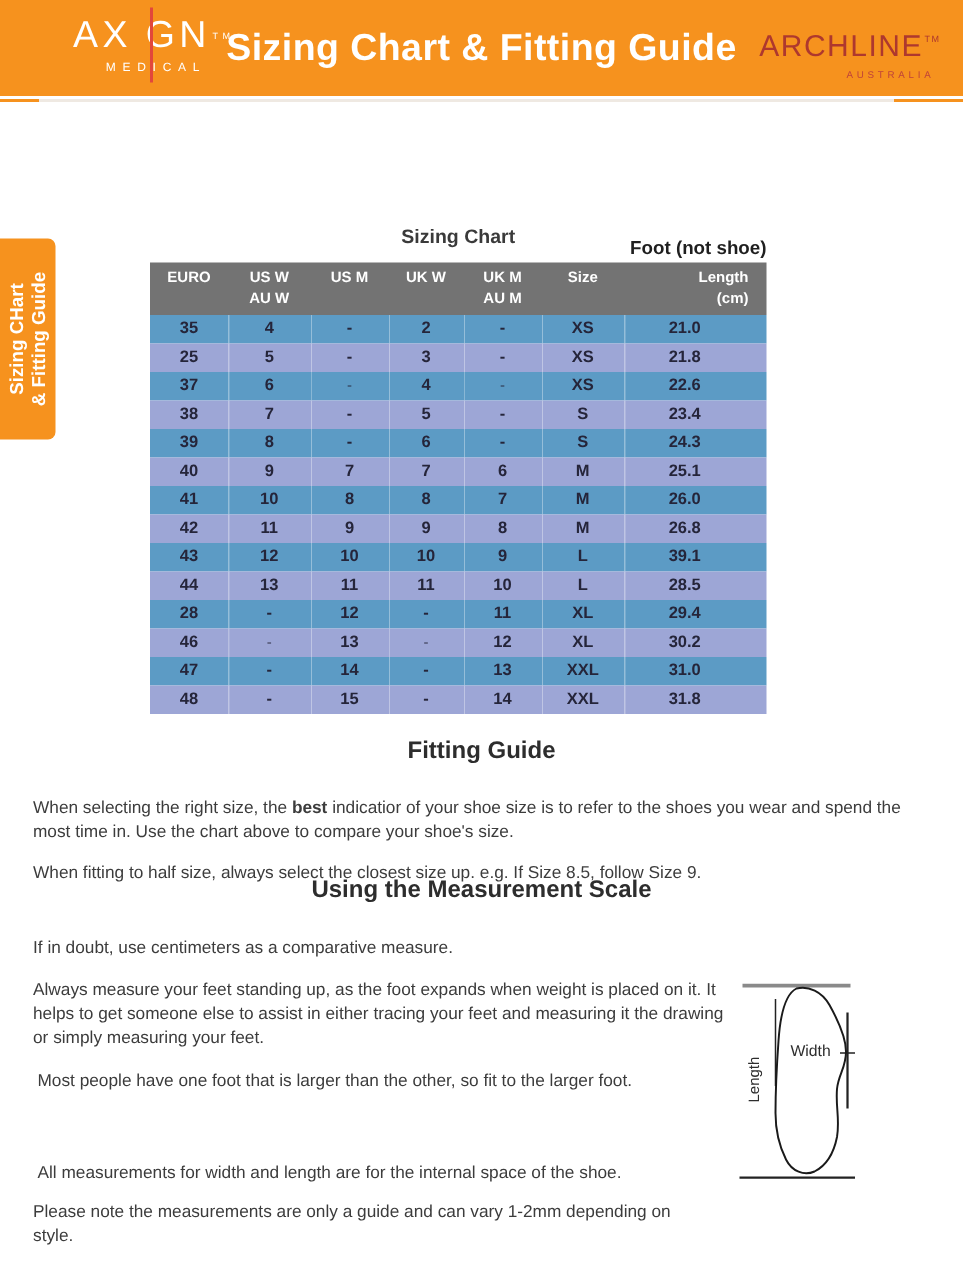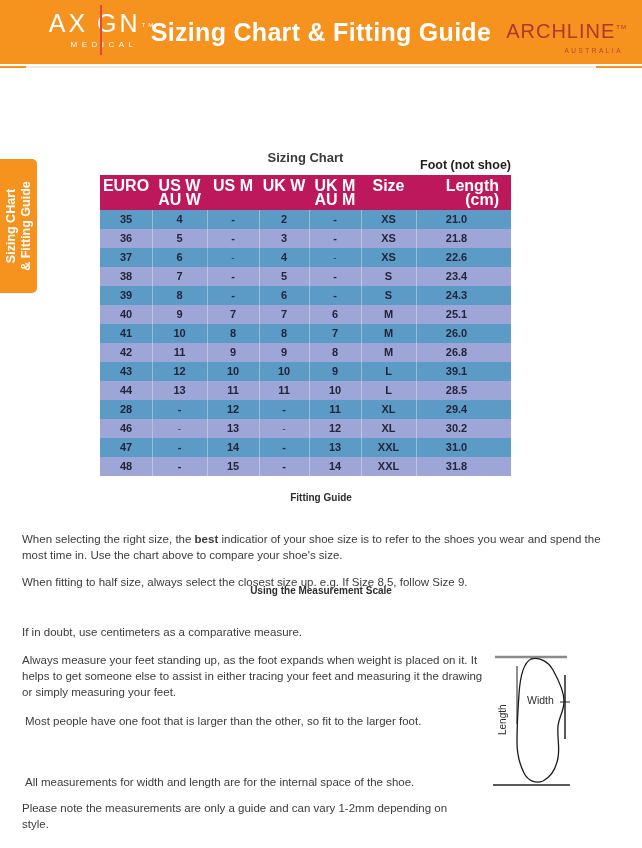--- a/index.html
+++ b/index.html
@@ -40,34 +40,34 @@
   .side-tab-text{
     position:absolute;left:50%;top:50%;width:134px;
     transform:translate(-50%,-50%) rotate(-90deg);
     text-align:center;color:#ffffff;font-weight:bold;font-size:12.5px;line-height:15px;white-space:nowrap;
   }
 
   
   .chart-title{position:absolute;left:100px;top:150px;width:411px;text-align:center;font-size:13px;font-weight:bold;color:#3a3a3a;}
   .foot-label{position:absolute;left:340px;top:158px;width:171px;text-align:right;font-size:12.5px;font-weight:bold;color:#1f1f1f;}
   .sizing-table{position:absolute;left:100px;top:175px;width:411px;}
-  .t-head{display:flex;background:#be185d;height:35px;color:#ffffff;font-weight:bold;font-size:16px;}
+  .t-head{display:flex;background:#737373;height:35px;color:#ffffff;font-weight:bold;font-size:10px;}
   .hcell{display:flex;flex-direction:column;align-items:center;padding-top:4px;line-height:14px;box-sizing:border-box;}
   .hcell.c6{align-items:flex-end;padding-right:12px;}
   .c0{width:52px;}.c1{width:55px;}.c2{width:52px;}.c3{width:50px;}.c4{width:52px;}.c5{width:55px;}.c6{width:95px;}
   .t-row{display:flex;height:19px;line-height:19px;font-size:11px;font-weight:bold;color:#25253a;}
   .t-row:nth-child(odd){background:#5C9BC5;}
   .t-row:nth-child(even){background:#9DA6D6;}
   .t-row .cell{text-align:center;box-sizing:border-box;}
   .t-row .cell + .cell{box-shadow:inset 1px 0 0 rgba(255,255,255,0.35);}
   .t-row .c6{text-align:center;padding-right:14px;}
   .cell.light{font-weight:400;opacity:.8;font-size:10px;}
 
   
-  .section-h{position:absolute;left:0;width:642px;text-align:center;font-size:10px;font-weight:bold;color:#2d2d2d;}
+  .section-h{position:absolute;left:0;width:642px;text-align:center;font-size:16px;font-weight:bold;color:#2d2d2d;}
   .body-p{position:absolute;font-size:11.5px;line-height:16px;color:#3c3c3c;}
   #fit-h{top:492px;}
   #fit-p1{top:519px;left:22px;width:606px;}
   #fit-p2{top:562px;left:22px;width:606px;}
   #meas-h{top:585px;}
   #meas-p1{top:612px;left:22px;width:500px;}
   #meas-p2{top:640px;left:22px;width:462px;}
   #meas-p3{top:701px;left:25px;width:500px;}
   #meas-p4{top:762px;left:25px;width:460px;}
   #meas-p5{top:788px;left:22px;width:452px;}
@@ -147,21 +147,21 @@
         <div class="t-row">
           <div class="cell c0">35</div>
           <div class="cell c1">4</div>
           <div class="cell c2">-</div>
           <div class="cell c3">2</div>
           <div class="cell c4">-</div>
           <div class="cell c5">XS</div>
           <div class="cell c6">21.0</div>
         </div>
         <div class="t-row">
-          <div class="cell c0">36</div>
+          <div class="cell c0">25</div>
           <div class="cell c1">5</div>
           <div class="cell c2">-</div>
           <div class="cell c3">3</div>
           <div class="cell c4">-</div>
           <div class="cell c5">XS</div>
           <div class="cell c6">21.8</div>
         </div>
         <div class="t-row">
           <div class="cell c0">37</div>
           <div class="cell c1">6</div>

